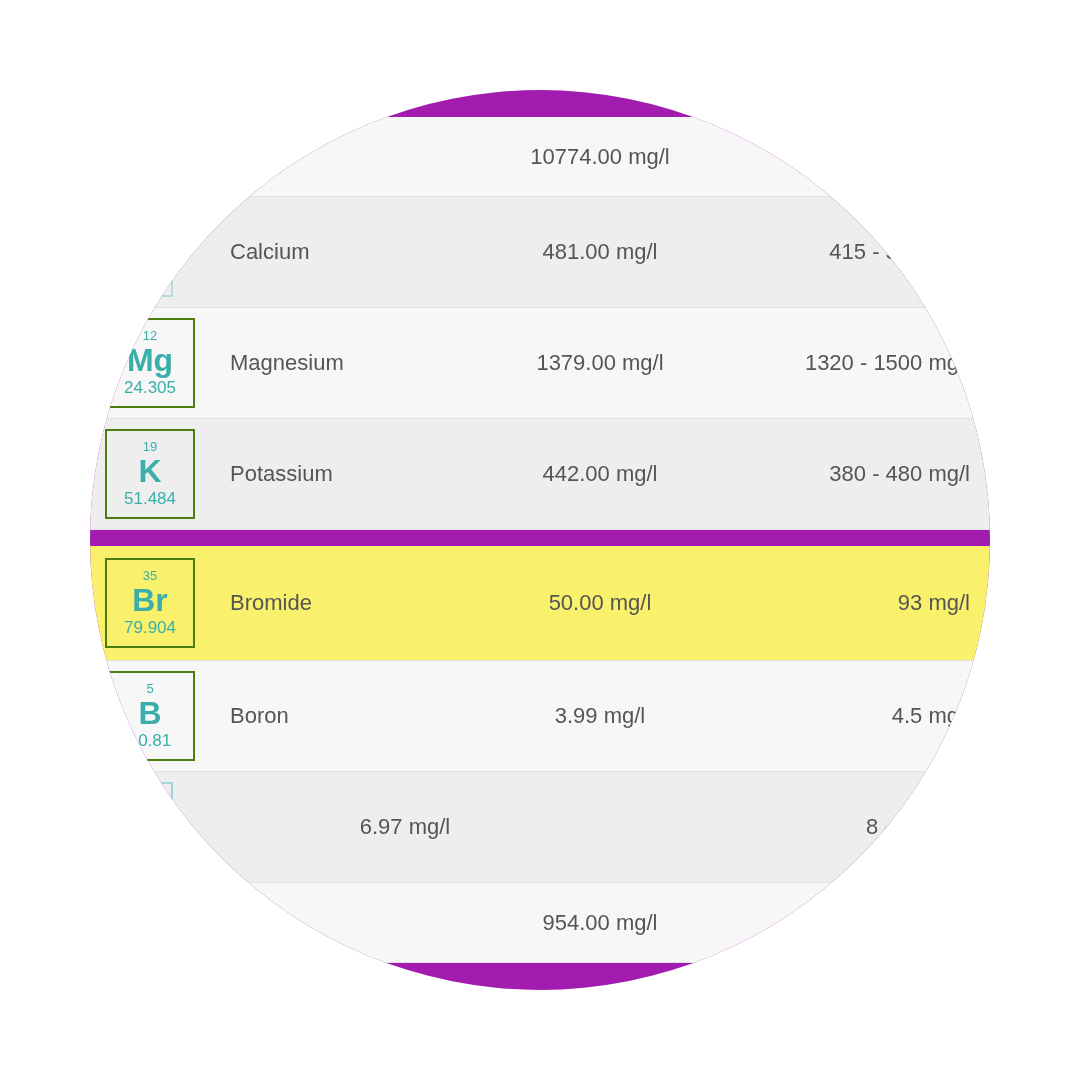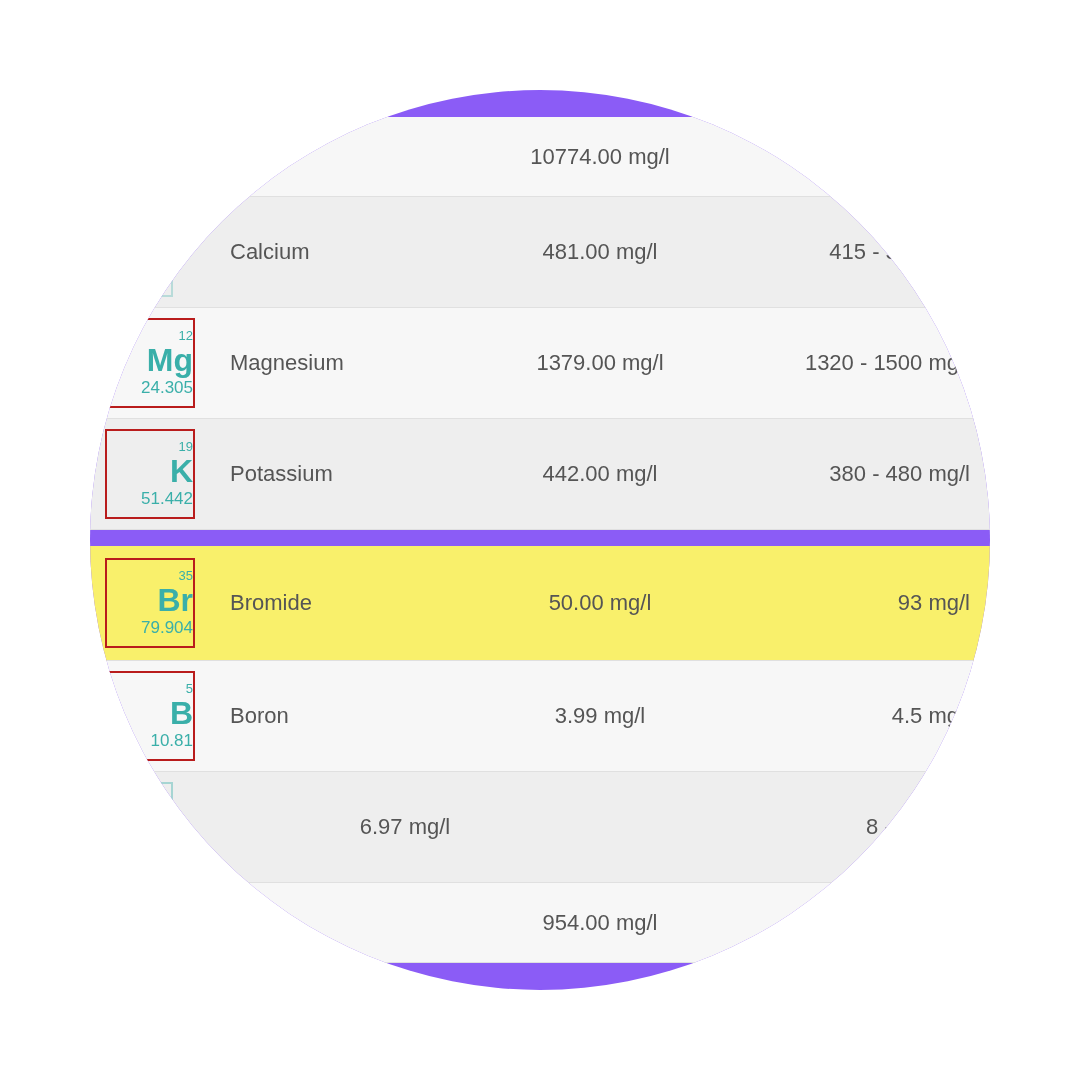--- a/index.html
+++ b/index.html
@@ -11,21 +11,21 @@
       display: flex;
       align-items: center;
       justify-content: center;
       font-family: -apple-system, BlinkMacSystemFont, 'Segoe UI', Arial, sans-serif;
     }
 
     .circle-container {
       width: 900px;
       height: 900px;
       border-radius: 50%;
-      background: #8b5cf6;
+      background: #a21caf;
       overflow: hidden;
       position: relative;
       display: flex;
       flex-direction: column;
       align-items: stretch;
     }
 
     .table-wrapper {
       width: 100%;
       height: 100%;
@@ -65,24 +65,24 @@
       min-width: 120px;
       display: flex;
       align-items: center;
       justify-content: center;
       padding: 10px;
     }
 
     .element-box {
       width: 90px;
       height: 90px;
-      border: 2px solid #b91c1c;
+      border: 2px solid #4d7c0f;
       display: flex;
       flex-direction: column;
-      align-items: flex-end;
+      align-items: center;
       justify-content: center;
       color: #3aafa9;
       position: relative;
     }
 
     .element-box .atomic-number {
       font-size: 13px;
       font-weight: 500;
       line-height: 1;
       margin-bottom: 2px;
@@ -179,21 +179,21 @@
       <div class="range-cell">
         <span>1320 - 1500 mg/l</span>
       </div>
     </div>
 
     <div class="row alt" style="min-height:110px;">
       <div class="element-cell">
         <div class="element-box">
           <span class="atomic-number">19</span>
           <span class="symbol">K</span>
-          <span class="atomic-weight">51.442</span>
+          <span class="atomic-weight">51.484</span>
         </div>
       </div>
       <div class="name-cell">
         <span>Potassium</span>
       </div>
       <div class="value-cell">
         <span>442.00 mg/l</span>
       </div>
       <div class="range-cell">
         <span>380 - 480 mg/l</span>

